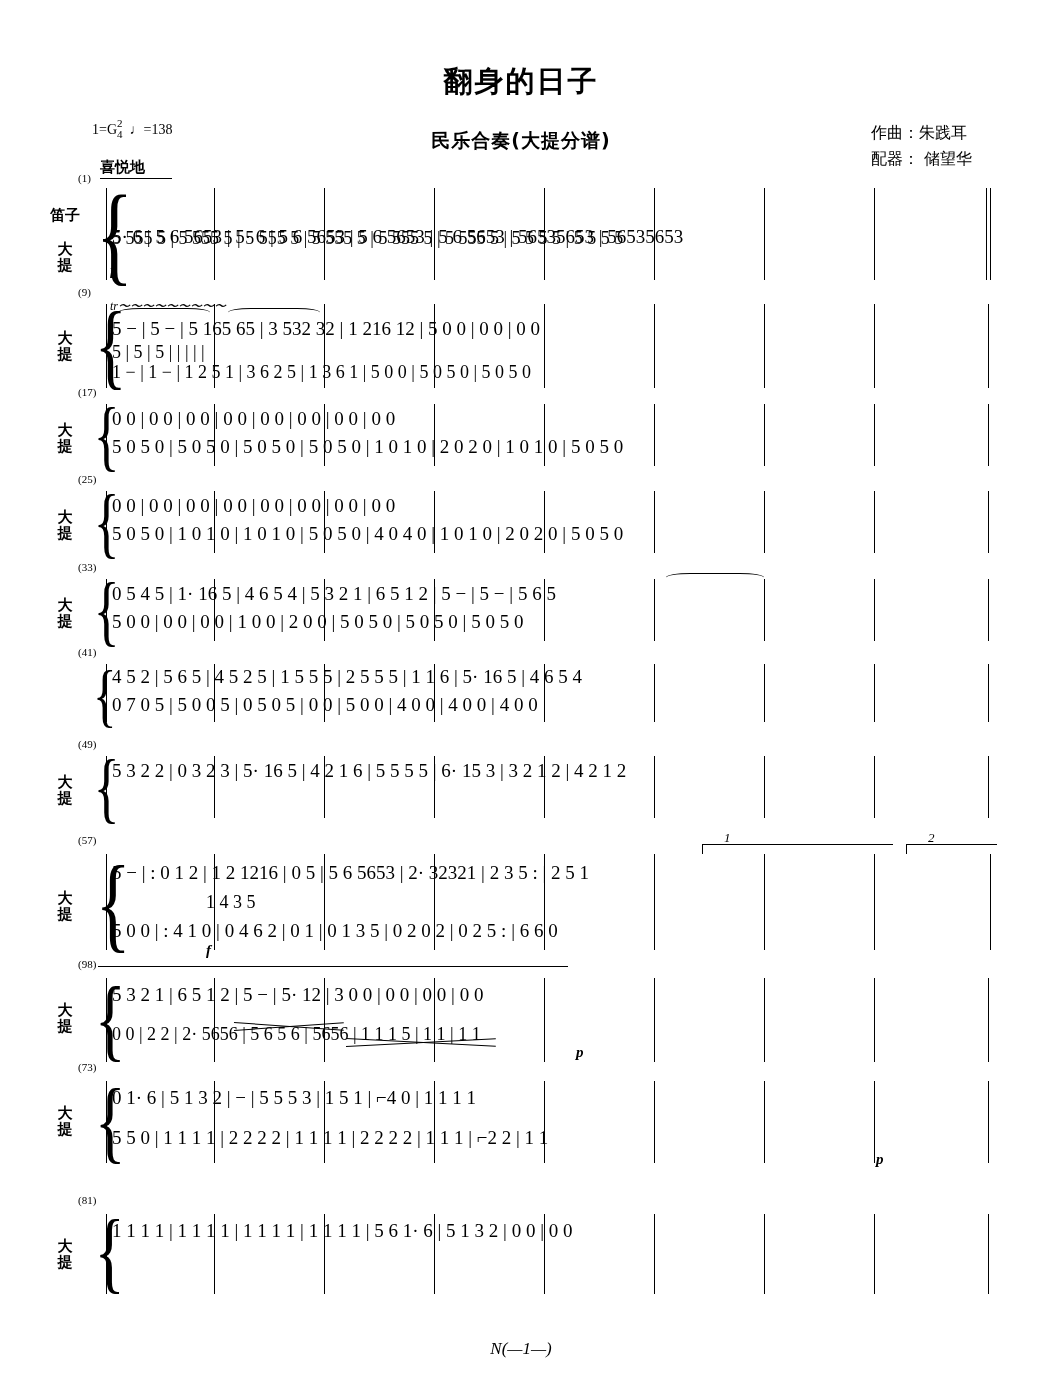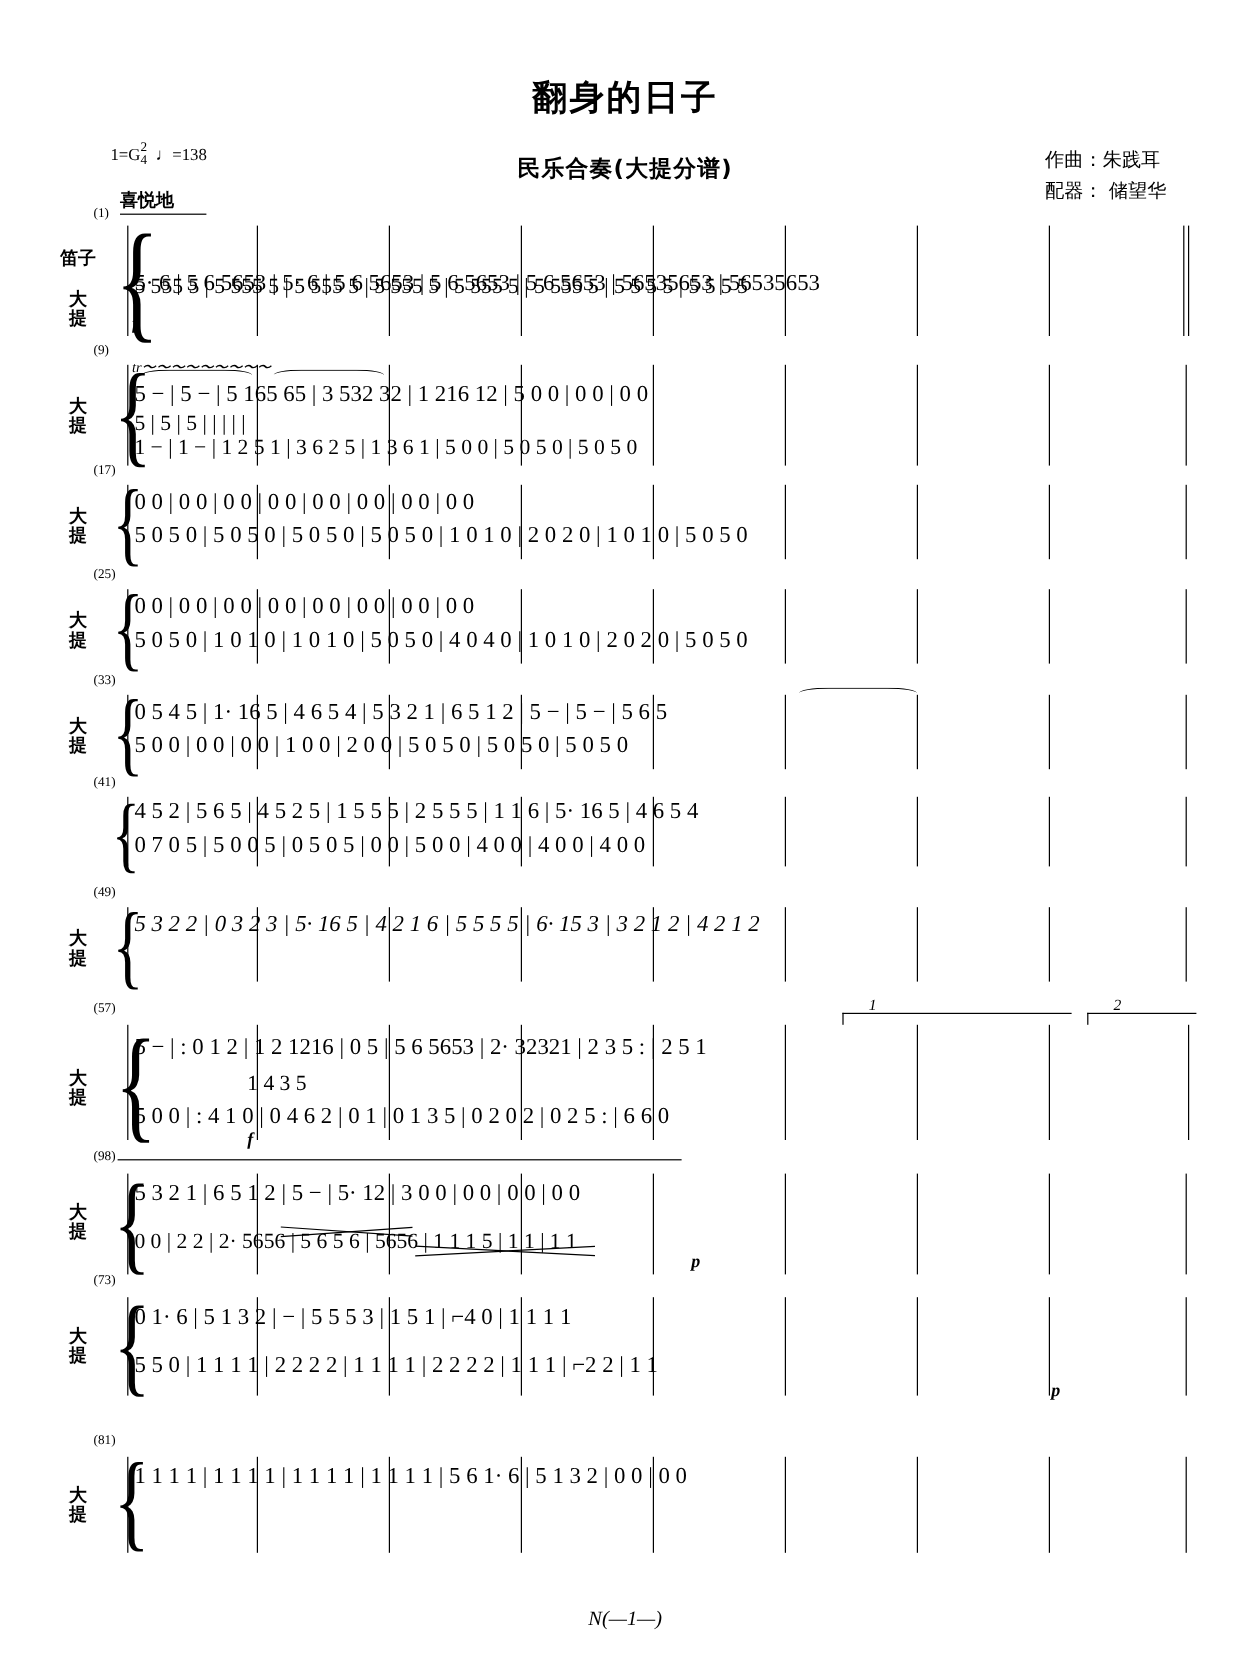--- a/index.html
+++ b/index.html
@@ -279,21 +279,21 @@
       <div class="barline" style="left:0px;top:4px;height:62px;"></div>
       <div class="barline" style="left:108px;top:4px;height:62px;"></div>
       <div class="barline" style="left:218px;top:4px;height:62px;"></div>
       <div class="barline" style="left:328px;top:4px;height:62px;"></div>
       <div class="barline" style="left:438px;top:4px;height:62px;"></div>
       <div class="barline" style="left:548px;top:4px;height:62px;"></div>
       <div class="barline" style="left:658px;top:4px;height:62px;"></div>
       <div class="barline" style="left:768px;top:4px;height:62px;"></div>
       <div class="barline" style="left:882px;top:4px;height:62px;"></div>
 
-      <div class="row" style="top:8px;left:6px;font-style:italic;">5 3 2 2 | 0 3 2 3 | 5· 16 5 | 4 2 1 6 | 5 5 5 5 | 6· 15 3 | 3 2 1 2 | 4 2 1 2</div>
+      <div class="row" style="top:8px;left:6px;">5 3 2 2 | 0 3 2 3 | 5· 16 5 | 4 2 1 6 | 5 5 5 5 | 6· 15 3 | 3 2 1 2 | 4 2 1 2</div>
     </div>
   </div>
 
   <div class="system" style="top:848px;height:110px;">
     <div class="barnum">(57)</div>
     <div class="instr two" style="top:42px;transform:none;">
       <span>大</span><br><span>提</span>
     </div>
     <div class="brace" style="--bsz:105px;left:40px;">
         <span>{</span>

